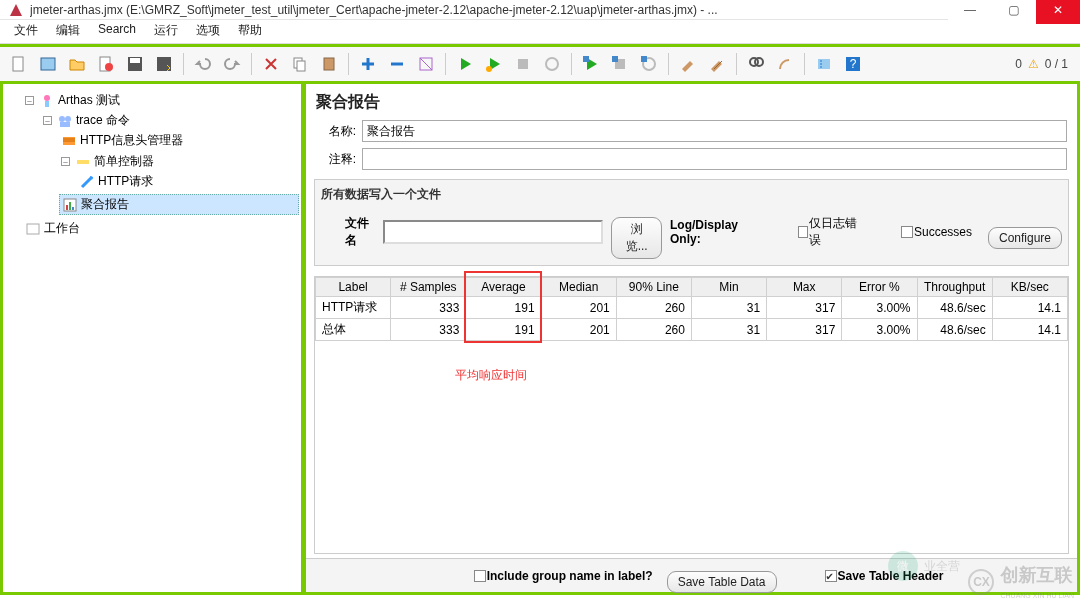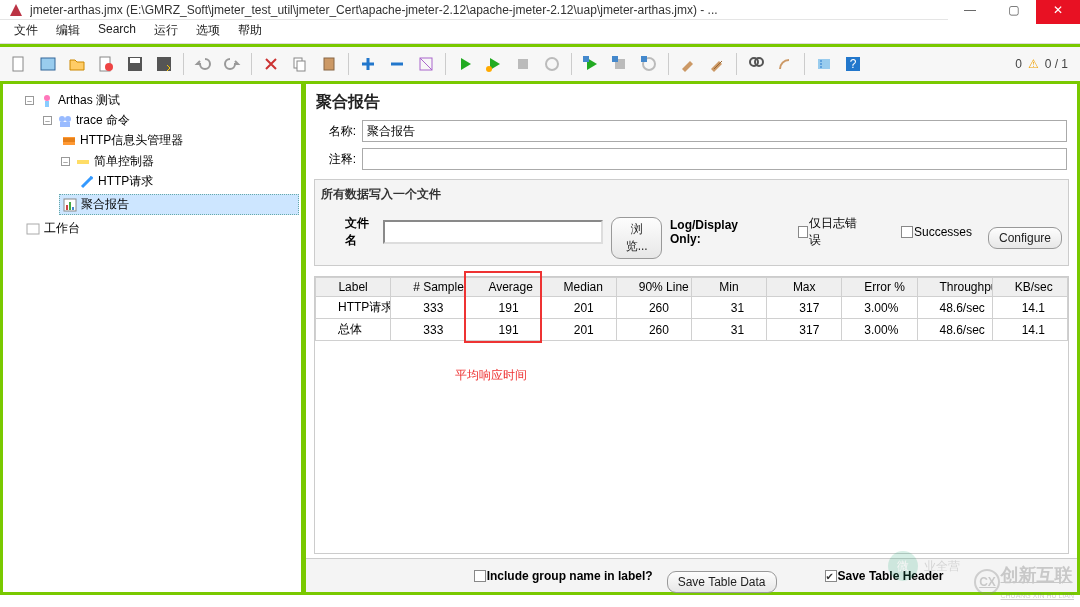--- a/index.html
+++ b/index.html
@@ -40,29 +40,29 @@
 .fs .legend { font-weight:bold; margin-bottom:2px; color:#333; }
 .file-row { display:flex; align-items:center; gap:8px; }
 .file-row label { font-weight:bold;margin-left:24px; }
 .file-row input[type=text] { width:260px; border:2px inset #ddd; height:24px; padding:2px 4px; background:#fff; }
 .btn { border:1px solid #999; background:linear-gradient(#fdfdfd,#e7e7e7); padding:3px 10px; border-radius:9px; color:#222;margin-top:12px; }
 .chk { display:flex; align-items:center; gap:1px;padding-left:34px; }
 .chk .box { width:12px; height:12px; border:1px solid #888; background:#fff; display:inline-block; }
 .chk .box.on::after { content:"✔"; font-size:10px; color:#333; position:relative; top:-2px; left:0;}
 .table-wrap { margin:4px 8px; border:1px solid #ccc; background:#fff; position:relative; flex:1; }
 table { width:100%; border-collapse:collapse; table-layout:fixed; }
-th, td { border:1px solid #d0d0d0; padding:2px 22px; font-size:12px; height:18px; overflow:hidden; white-space:nowrap; }
+th, td { border:1px solid #d0d0d0; padding:2px 6px; font-size:12px; height:18px; overflow:hidden; white-space:nowrap; }
 th { background:#efefef; font-weight:normal; text-align:center; }
 td { text-align:right; }
 td.lbl { text-align:left; }
 .highlight-box { position:absolute; border:2px solid #e33; pointer-events:none; }
 .annotation { position:absolute; color:#e33; font-size:12px; }
 
 .bottombar { height:34px; border-top:1px solid #ccc; display:flex; align-items:center; justify-content:center; gap:14px; background:#f4f4f4; padding:0 10px; }
-.watermark { position:absolute; right:6px; bottom:6px; opacity:.35; display:flex; align-items:center; color:#777; font-size:12px;text-decoration:underline; }
+.watermark { position:absolute; right:6px; bottom:6px; opacity:.35; display:flex; align-items:center; gap:6px; color:#777; font-size:12px; }
 .watermark .logo { width:26px; height:26px; border:2px solid #888; border-radius:50%; display:flex; align-items:center; justify-content:center; font-weight:bold; }
 .wm2 { position:absolute; right:120px; bottom:26px; opacity:.18; color:#444; font-size:20px; display:flex; align-items:center; gap:6px;}
 .wm2 .c { width:30px;height:30px;border-radius:50%;background:#2a7; color:#fff; display:flex;align-items:center;justify-content:center;}
 </style>
 </head>
 <body>
 
 <div class="titlebar">
   <span class="icon">
     <svg viewBox="0 0 16 16">

